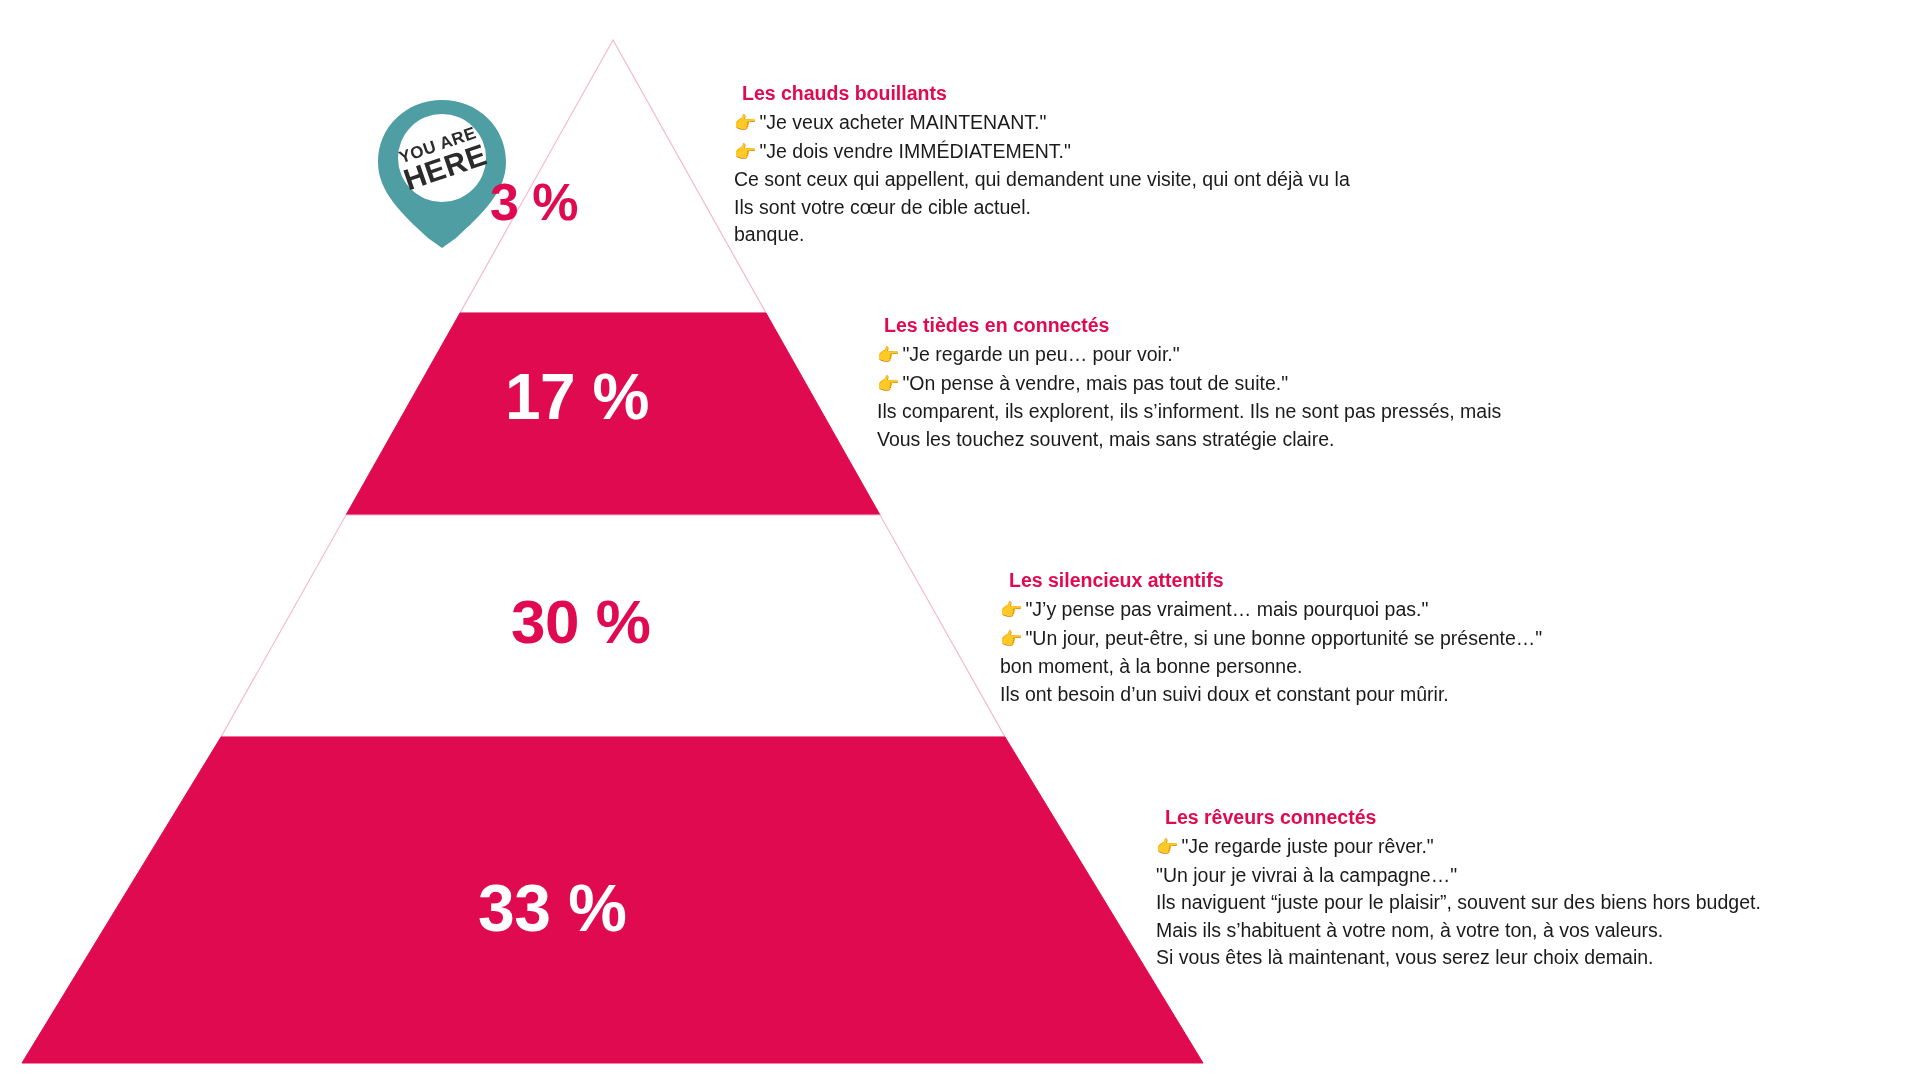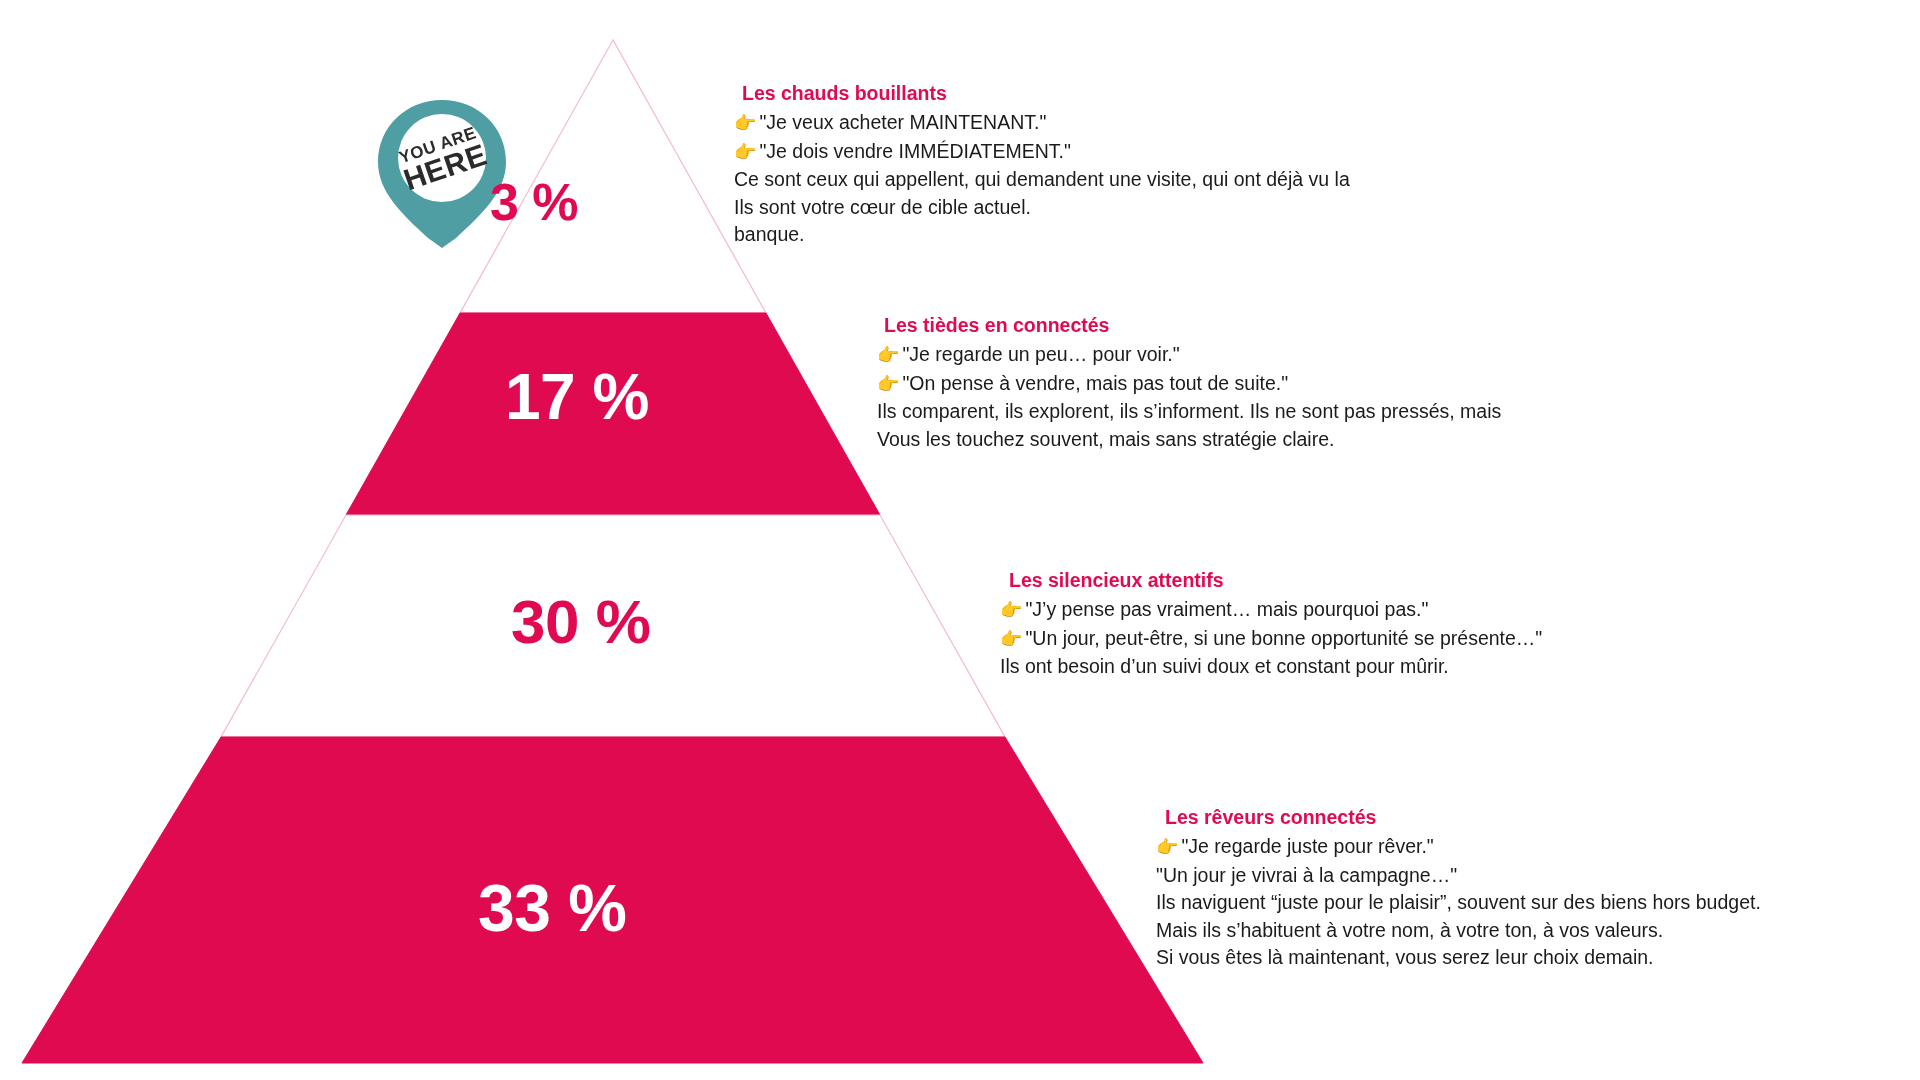--- a/index.html
+++ b/index.html
@@ -130,20 +130,21 @@
     <span class="ln"><span class="hand">👉</span><span>"Je regarde un peu… pour voir."</span></span>
     <span class="ln"><span class="hand">👉</span><span>"On pense à vendre, mais pas tout de suite."</span></span>
     <span class="ln"><span> Ils comparent, ils explorent, ils s’informent. Ils ne sont pas pressés, mais</span></span>
     <span class="ln"><span>Vous les touchez souvent, mais sans stratégie claire.</span></span>
   </div>
 
   <div class="block" id="block-3">
     <div class="ttl">Les silencieux attentifs</div>
     <span class="ln"><span class="hand">👉</span><span>"J’y pense pas vraiment… mais pourquoi pas."</span></span>
     <span class="ln"><span class="hand">👉</span><span>"Un jour, peut-être, si une bonne opportunité se présente…"</span></span>
+    <span class="ln"><span>bon moment, à la bonne personne.</span></span>
     <span class="ln"><span>Ils ont besoin d’un suivi doux et constant pour mûrir.</span></span>
   </div>
 
   <div class="block" id="block-4">
     <div class="ttl">Les rêveurs connectés</div>
     <span class="ln"><span class="hand">👉</span><span>"Je regarde juste pour rêver."</span></span>
     <span class="ln"><span>  "Un jour je vivrai à la campagne…"</span></span>
     <span class="ln"><span> Ils naviguent “juste pour le plaisir”, souvent sur des biens hors budget.</span></span>
     <span class="ln"><span> Mais ils s’habituent à votre nom, à votre ton, à vos valeurs.</span></span>
     <span class="ln"><span> Si vous êtes là maintenant, vous serez leur choix demain.</span></span>

